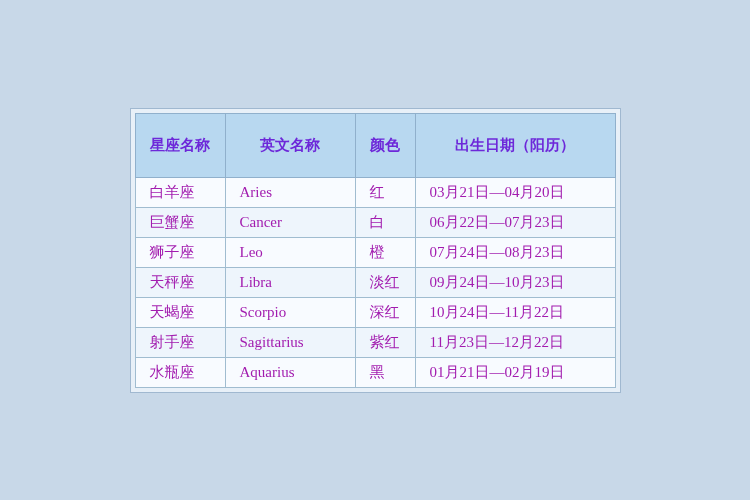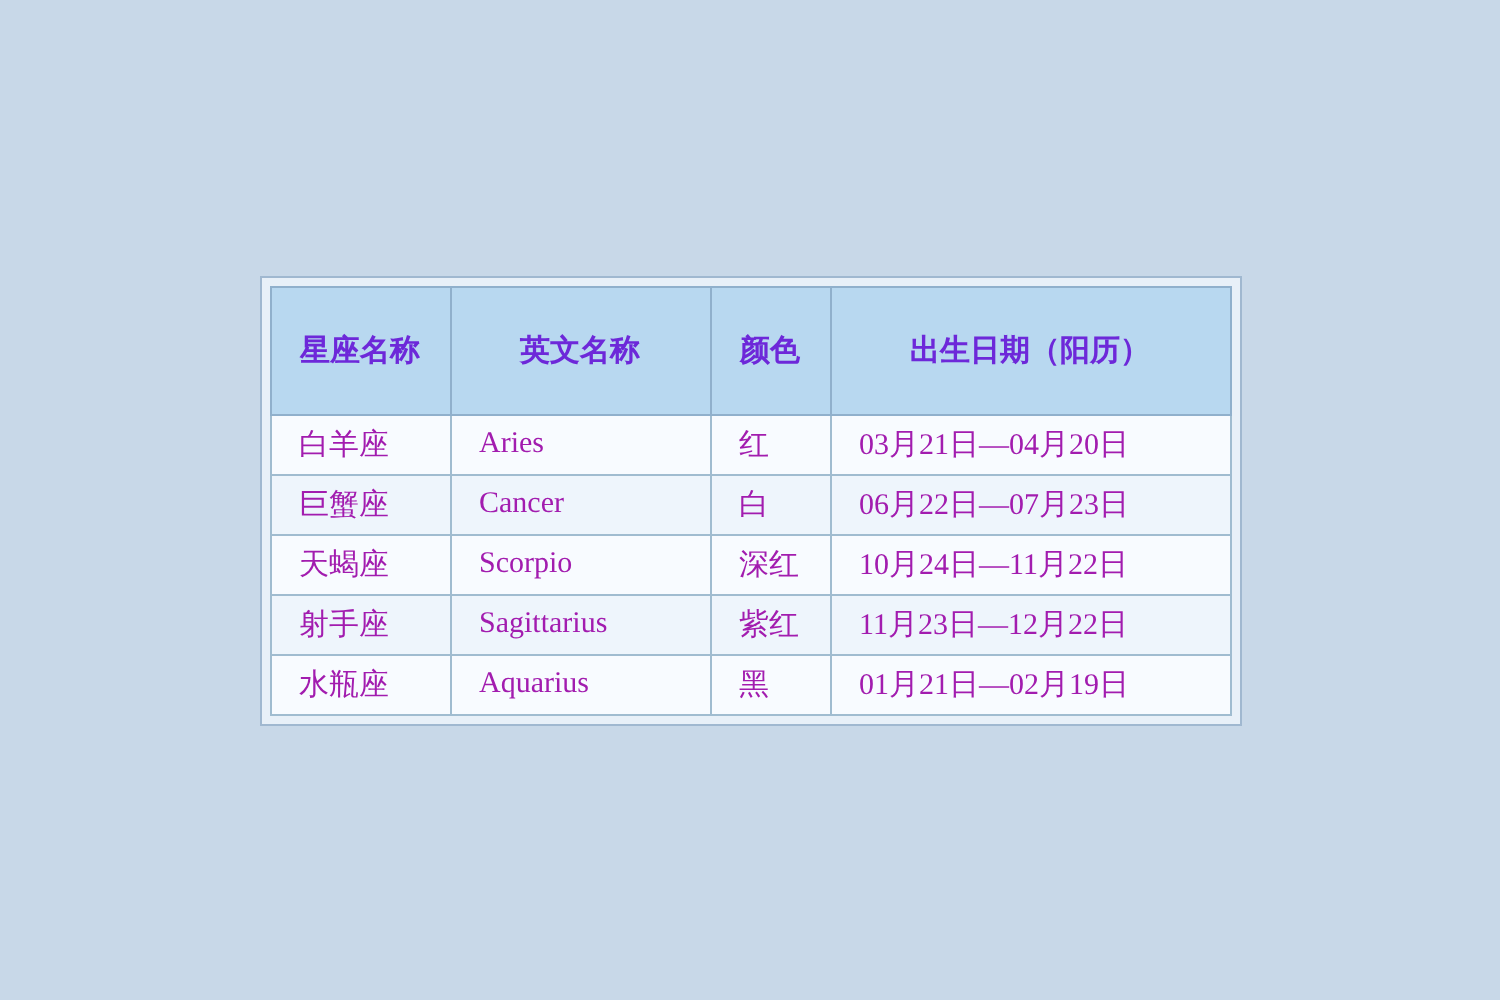--- a/index.html
+++ b/index.html
@@ -76,20 +76,32 @@
           <td>红</td>
           <td>03月21日—04月20日</td>
         </tr>
         <tr>
           <td>巨蟹座</td>
           <td>Cancer</td>
           <td>白</td>
           <td>06月22日—07月23日</td>
         </tr>
         <tr>
+          <td>狮子座</td>
+          <td>Leo</td>
+          <td>橙</td>
+          <td>07月24日—08月23日</td>
+        </tr>
+        <tr>
+          <td>天秤座</td>
+          <td>Libra</td>
+          <td>淡红</td>
+          <td>09月24日—10月23日</td>
+        </tr>
+        <tr>
           <td>天蝎座</td>
           <td>Scorpio</td>
           <td>深红</td>
           <td>10月24日—11月22日</td>
         </tr>
         <tr>
           <td>射手座</td>
           <td>Sagittarius</td>
           <td>紫红</td>
           <td>11月23日—12月22日</td>

